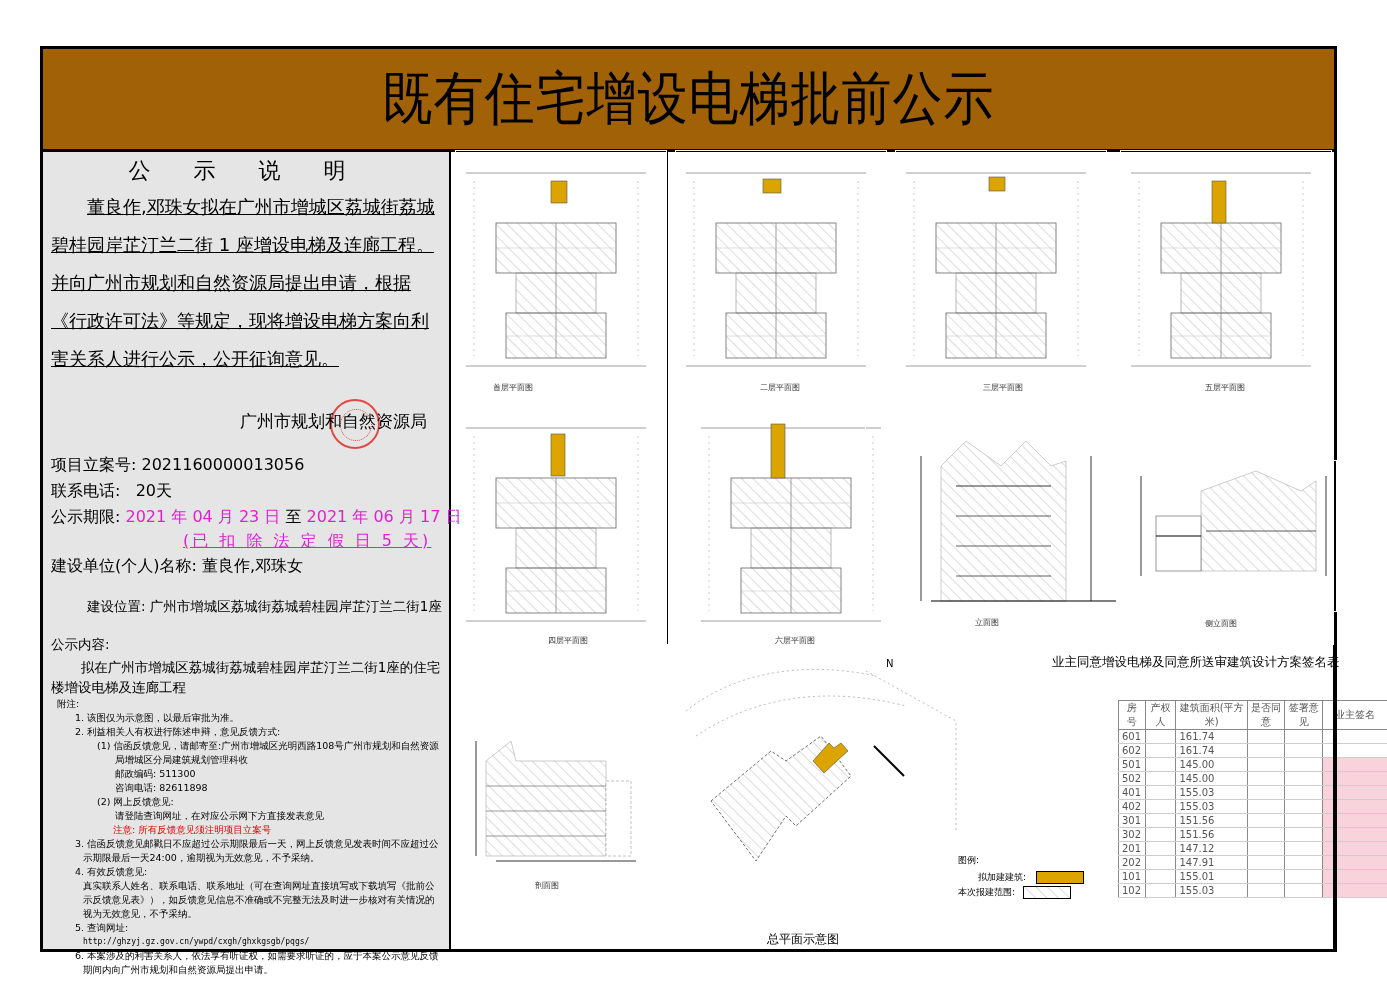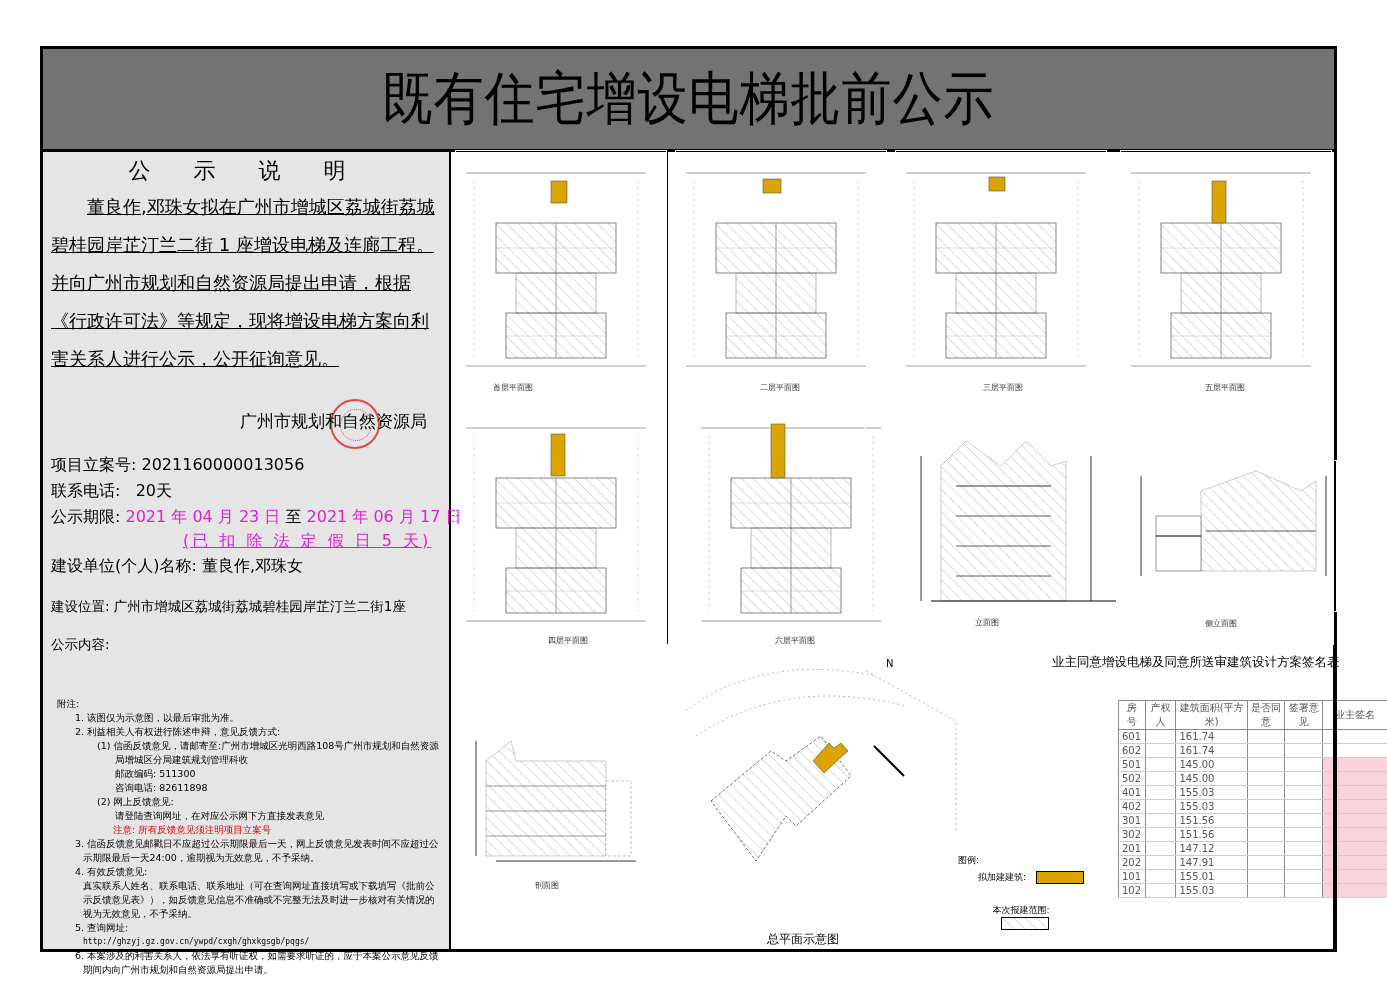--- a/index.html
+++ b/index.html
@@ -1,20 +1,20 @@
 <!DOCTYPE html>
 <html><head>
 <meta charset="utf-8">
 <style>
   html, body { margin:0; padding:0; background:#ffffff; }
   body { width:1387px; height:999px; position:relative; overflow:hidden;
          font-family:"DejaVu Sans","Liberation Sans",sans-serif; }
   .board { position:absolute; left:40px; top:46px; width:1297px; height:906px;
            border:3px solid #000; box-sizing:border-box; background:#fff; }
-  .title-bar { position:absolute; left:0; top:0; right:0; height:100px; background:#737373;
+  .title-bar { position:absolute; left:0; top:0; right:0; height:100px; background:#a16207;
                border-bottom:3px solid #000; display:flex; align-items:center; justify-content:center; }
   .title-bar h1 { margin:0; font-size:50px; font-weight:normal; color:#000; letter-spacing:1px;
                   font-family:"DejaVu Sans",sans-serif; transform:scaleY(1.15); }
   .left-panel { position:absolute; left:0; top:103px; width:408px; bottom:0; background:#e5e5e5;
                 border-right:2px solid #000; box-sizing:border-box; padding:0 8px; }
   .notice-title { text-align:center; font-size:22px; letter-spacing:18px; margin-top:4px; color:#000; }
   .notice-body { font-size:18px; line-height:38px; color:#000; text-indent:2em; margin-top:2px;text-decoration:underline; }
   .agency { position:absolute; right:22px; top:258px; font-size:17px; color:#000; }
   .seal { position:absolute; left:287px; top:247px; width:50px; height:50px; border-radius:50%;
           border:2px solid #e0302a; box-sizing:border-box; opacity:0.85; }
@@ -65,25 +65,26 @@
       <span>公示期限:</span>
       <span class="magenta">2021 年 04 月 23 日</span>
       <span>至</span>
       <span class="magenta">2021 年 06 月 17 日</span>
     </div>
     <div class="field magenta" style="top:379px; left:140px; letter-spacing:3px;text-decoration:underline;">(已 扣 除 法 定 假 日 5 天)</div>
     <div class="field" style="top:404px;">
       <span>建设单位(个人)名称:</span>
       <span>董良作,邓珠女</span>
     </div>
-    <div class="field" style="top:446px; font-size:13.5px;">
+    <div class="field" style="top:446px; font-size:13.5px;margin-left:36px;">
       <span>建设位置:</span>
       <span>广州市增城区荔城街荔城碧桂园岸芷汀兰二街1座</span>
     </div>
     <div class="field" style="top:484px; font-size:13.5px;">公示内容:</div>
+    <div class="field" style="top:505px; width:390px; white-space:normal; font-size:13.5px; line-height:20px; text-indent:2.2em;">拟在广州市增城区荔城街荔城碧桂园岸芷汀兰二街1座的住宅楼增设电梯及连廊工程</div>
 
     <div class="notes">
       <div>附注:</div>
       <div class="ind1">1. 该图仅为示意图，以最后审批为准。</div>
       <div class="ind1">2. 利益相关人有权进行陈述申辩，意见反馈方式:</div>
       <div class="ind2">(1)  信函反馈意见，请邮寄至:广州市增城区光明西路108号广州市规划和自然资源</div>
       <div class="ind3">局增城区分局建筑规划管理科收</div>
       <div class="ind3">邮政编码: 511300</div>
       <div class="ind3">咨询电话: 82611898</div>
       <div class="ind2">(2) 网上反馈意见:</div>
@@ -224,21 +225,21 @@
   </svg>
 </div>
 <div class="site-cap">总平面示意图</div>
 
 <div class="legend">
   <div>图例:</div>
   <div style="display:flex; align-items:center; margin-left:20px; margin-top:4px;">
     <span>拟加建建筑:</span>
     <span style="display:inline-block; width:46px; height:11px; background:#dba400; border:1px solid #000; margin-left:10px;"></span>
   </div>
-  <div style="display:flex; align-items:center; margin-top:20px;flex-direction:column;">
+  <div style="display:flex; align-items:center; margin-top:2px;">
     <span>本次报建范围:</span>
     <svg width="48" height="13" style="margin-left:8px;">
         <rect x="0.5" y="0.5" width="47" height="12" fill="url(#hatch)" stroke="#000"></rect>
       </svg>
   </div>
 </div>
 
 <div class="sig-title">业主同意增设电梯及同意所送审建筑设计方案签名表</div>
 <table class="sig-table">
   <thead>

